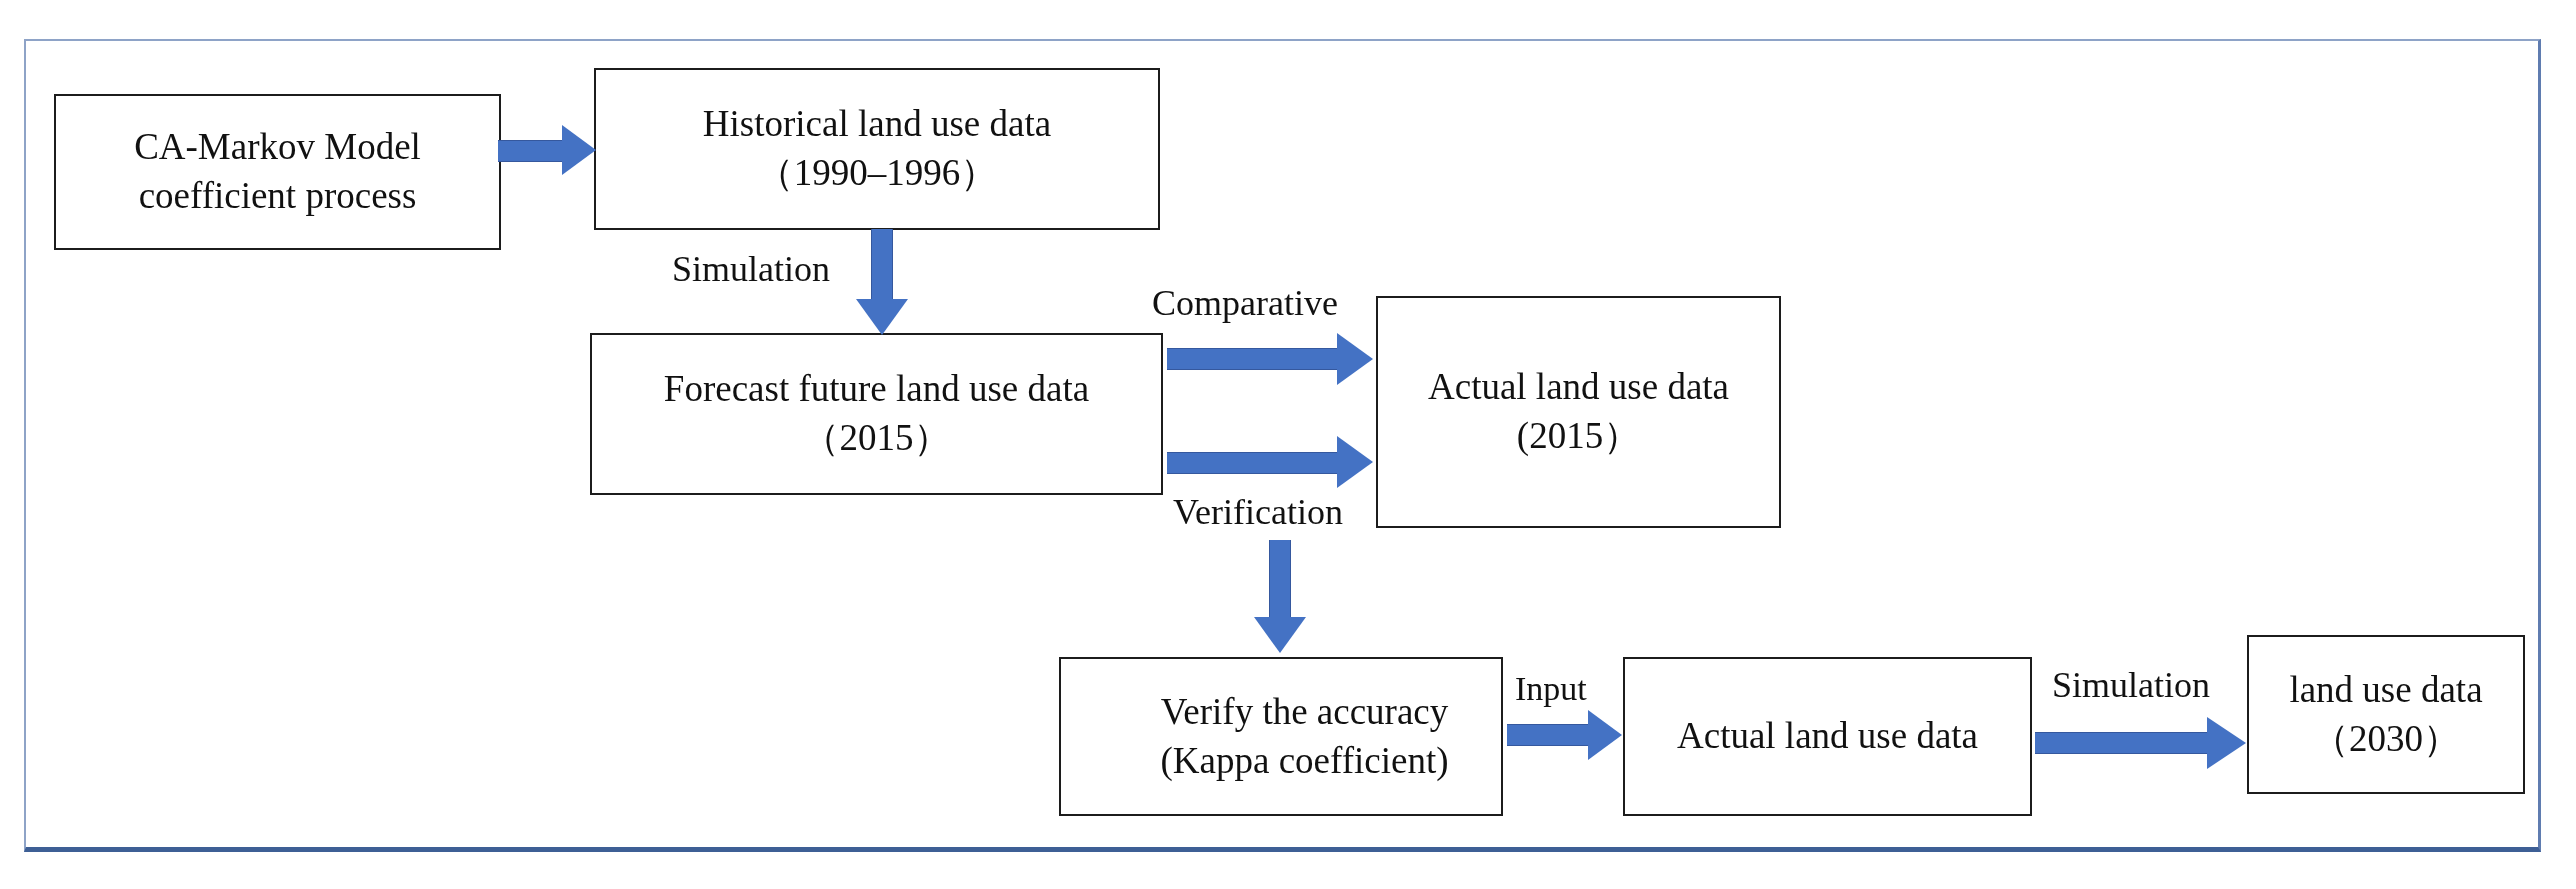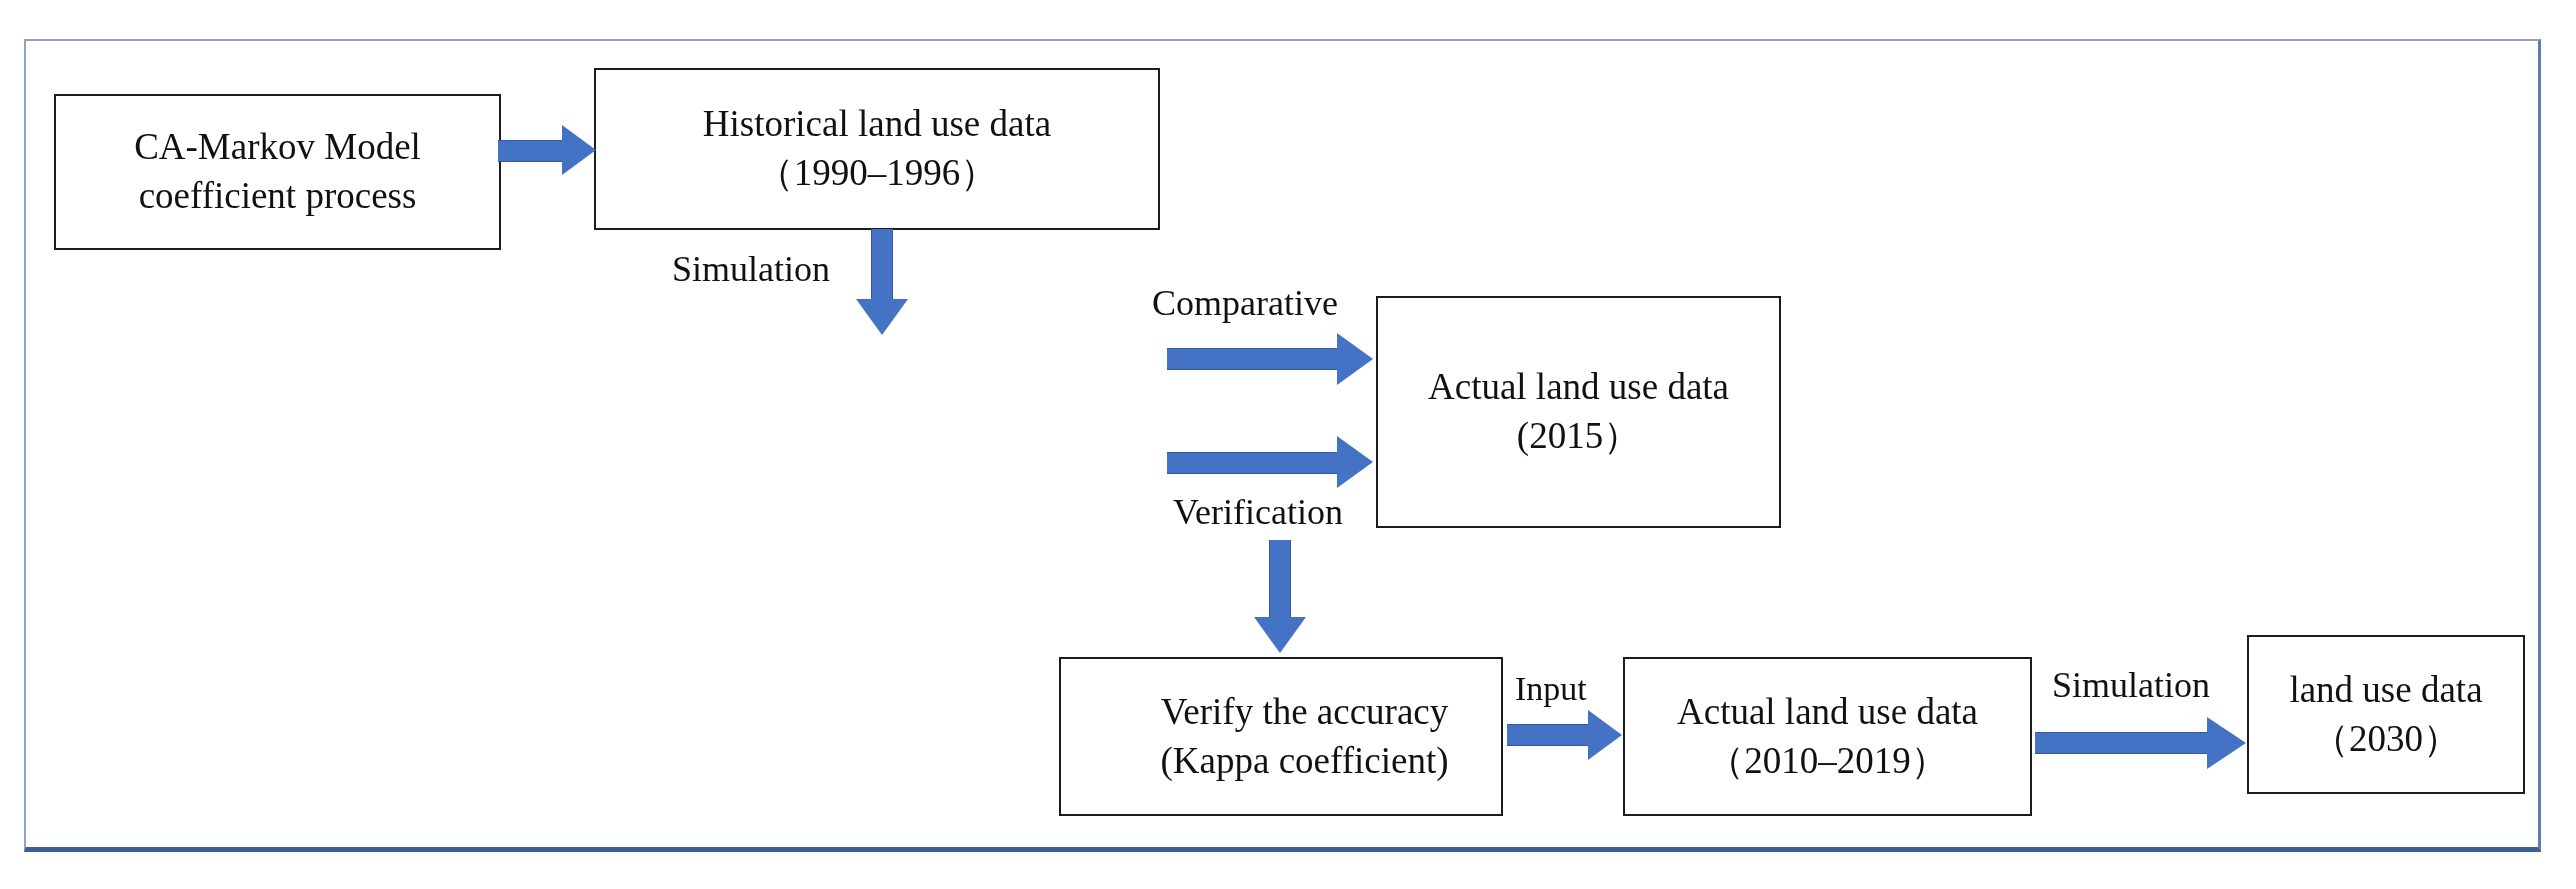--- a/index.html
+++ b/index.html
@@ -89,34 +89,37 @@
   <div class="box" style="left:54px; top:70px; width:447px; height:156px;margin-top:24px;">
     <span>CA-Markov Model</span>
     <span>coefficient process</span>
   </div>
 
   <div class="box" style="left:594px; top:68px; width:566px; height:162px;">
     <span>Historical land use data</span>
     <span>（1990–1996）</span>
   </div>
 
+  <div class="box" style="left:590px; top:333px; width:573px; height:162px;">
+    <span>Forecast future land use data</span>
+    <span>（2015）</span>
+  </div>
 
   <div class="box" style="left:1376px; top:296px; width:405px; height:232px;">
     <span>Actual land use data</span>
     <span>(2015）</span>
   </div>
 
   <div class="box" style="left:1059px; top:657px; width:444px; height:159px;padding-left:47px;">
     <span>Verify the accuracy</span>
     <span>(Kappa coefficient)</span>
   </div>
 
   <div class="box" style="left:1623px; top:657px; width:409px; height:159px;">
     <span>Actual land use data</span>
-    <span>（2010–2019）</span>
   </div>
 
   <div class="box" style="left:2247px; top:635px; width:278px; height:159px;">
     <span>land use data</span>
     <span>（2030）</span>
   </div>
 
   <div>
     <div class="shaft" style="left:498px; top:140px; width:65px; height:21.7px;"></div>
     <div class="head-right" style="left:562px; top:125px; border-top-width:25px; border-bottom-width:25px; border-left-width:34px;"></div>

